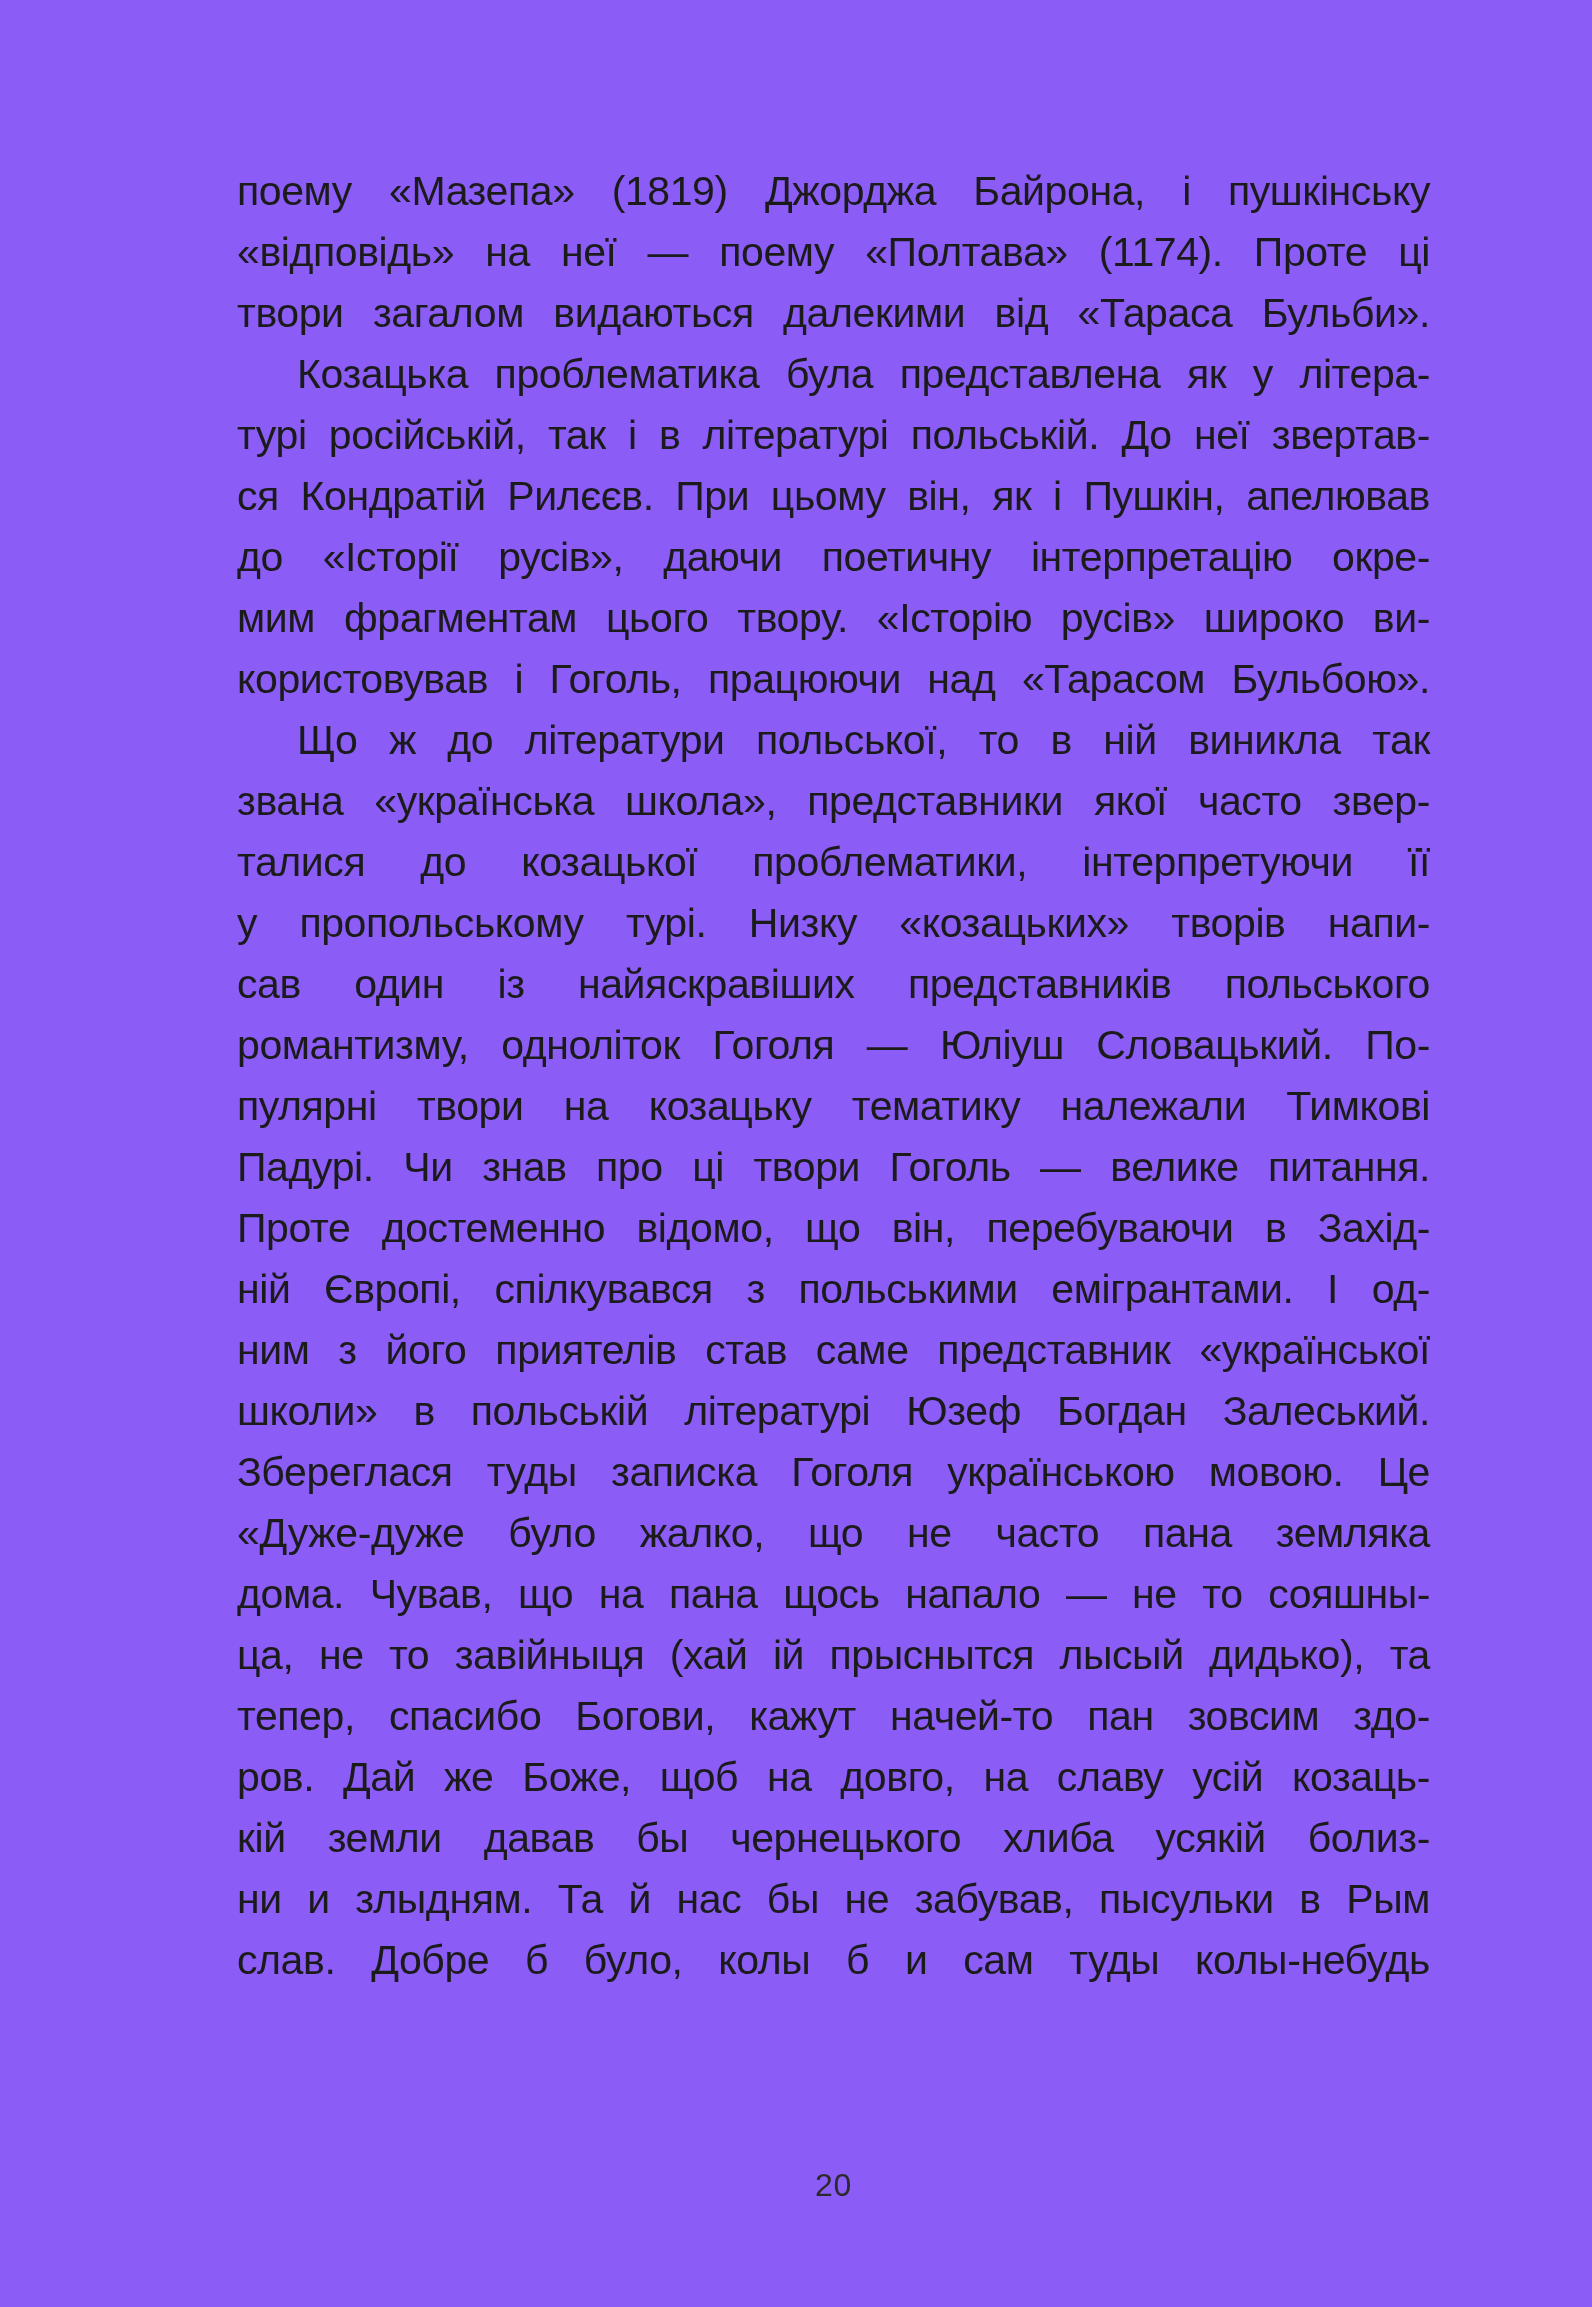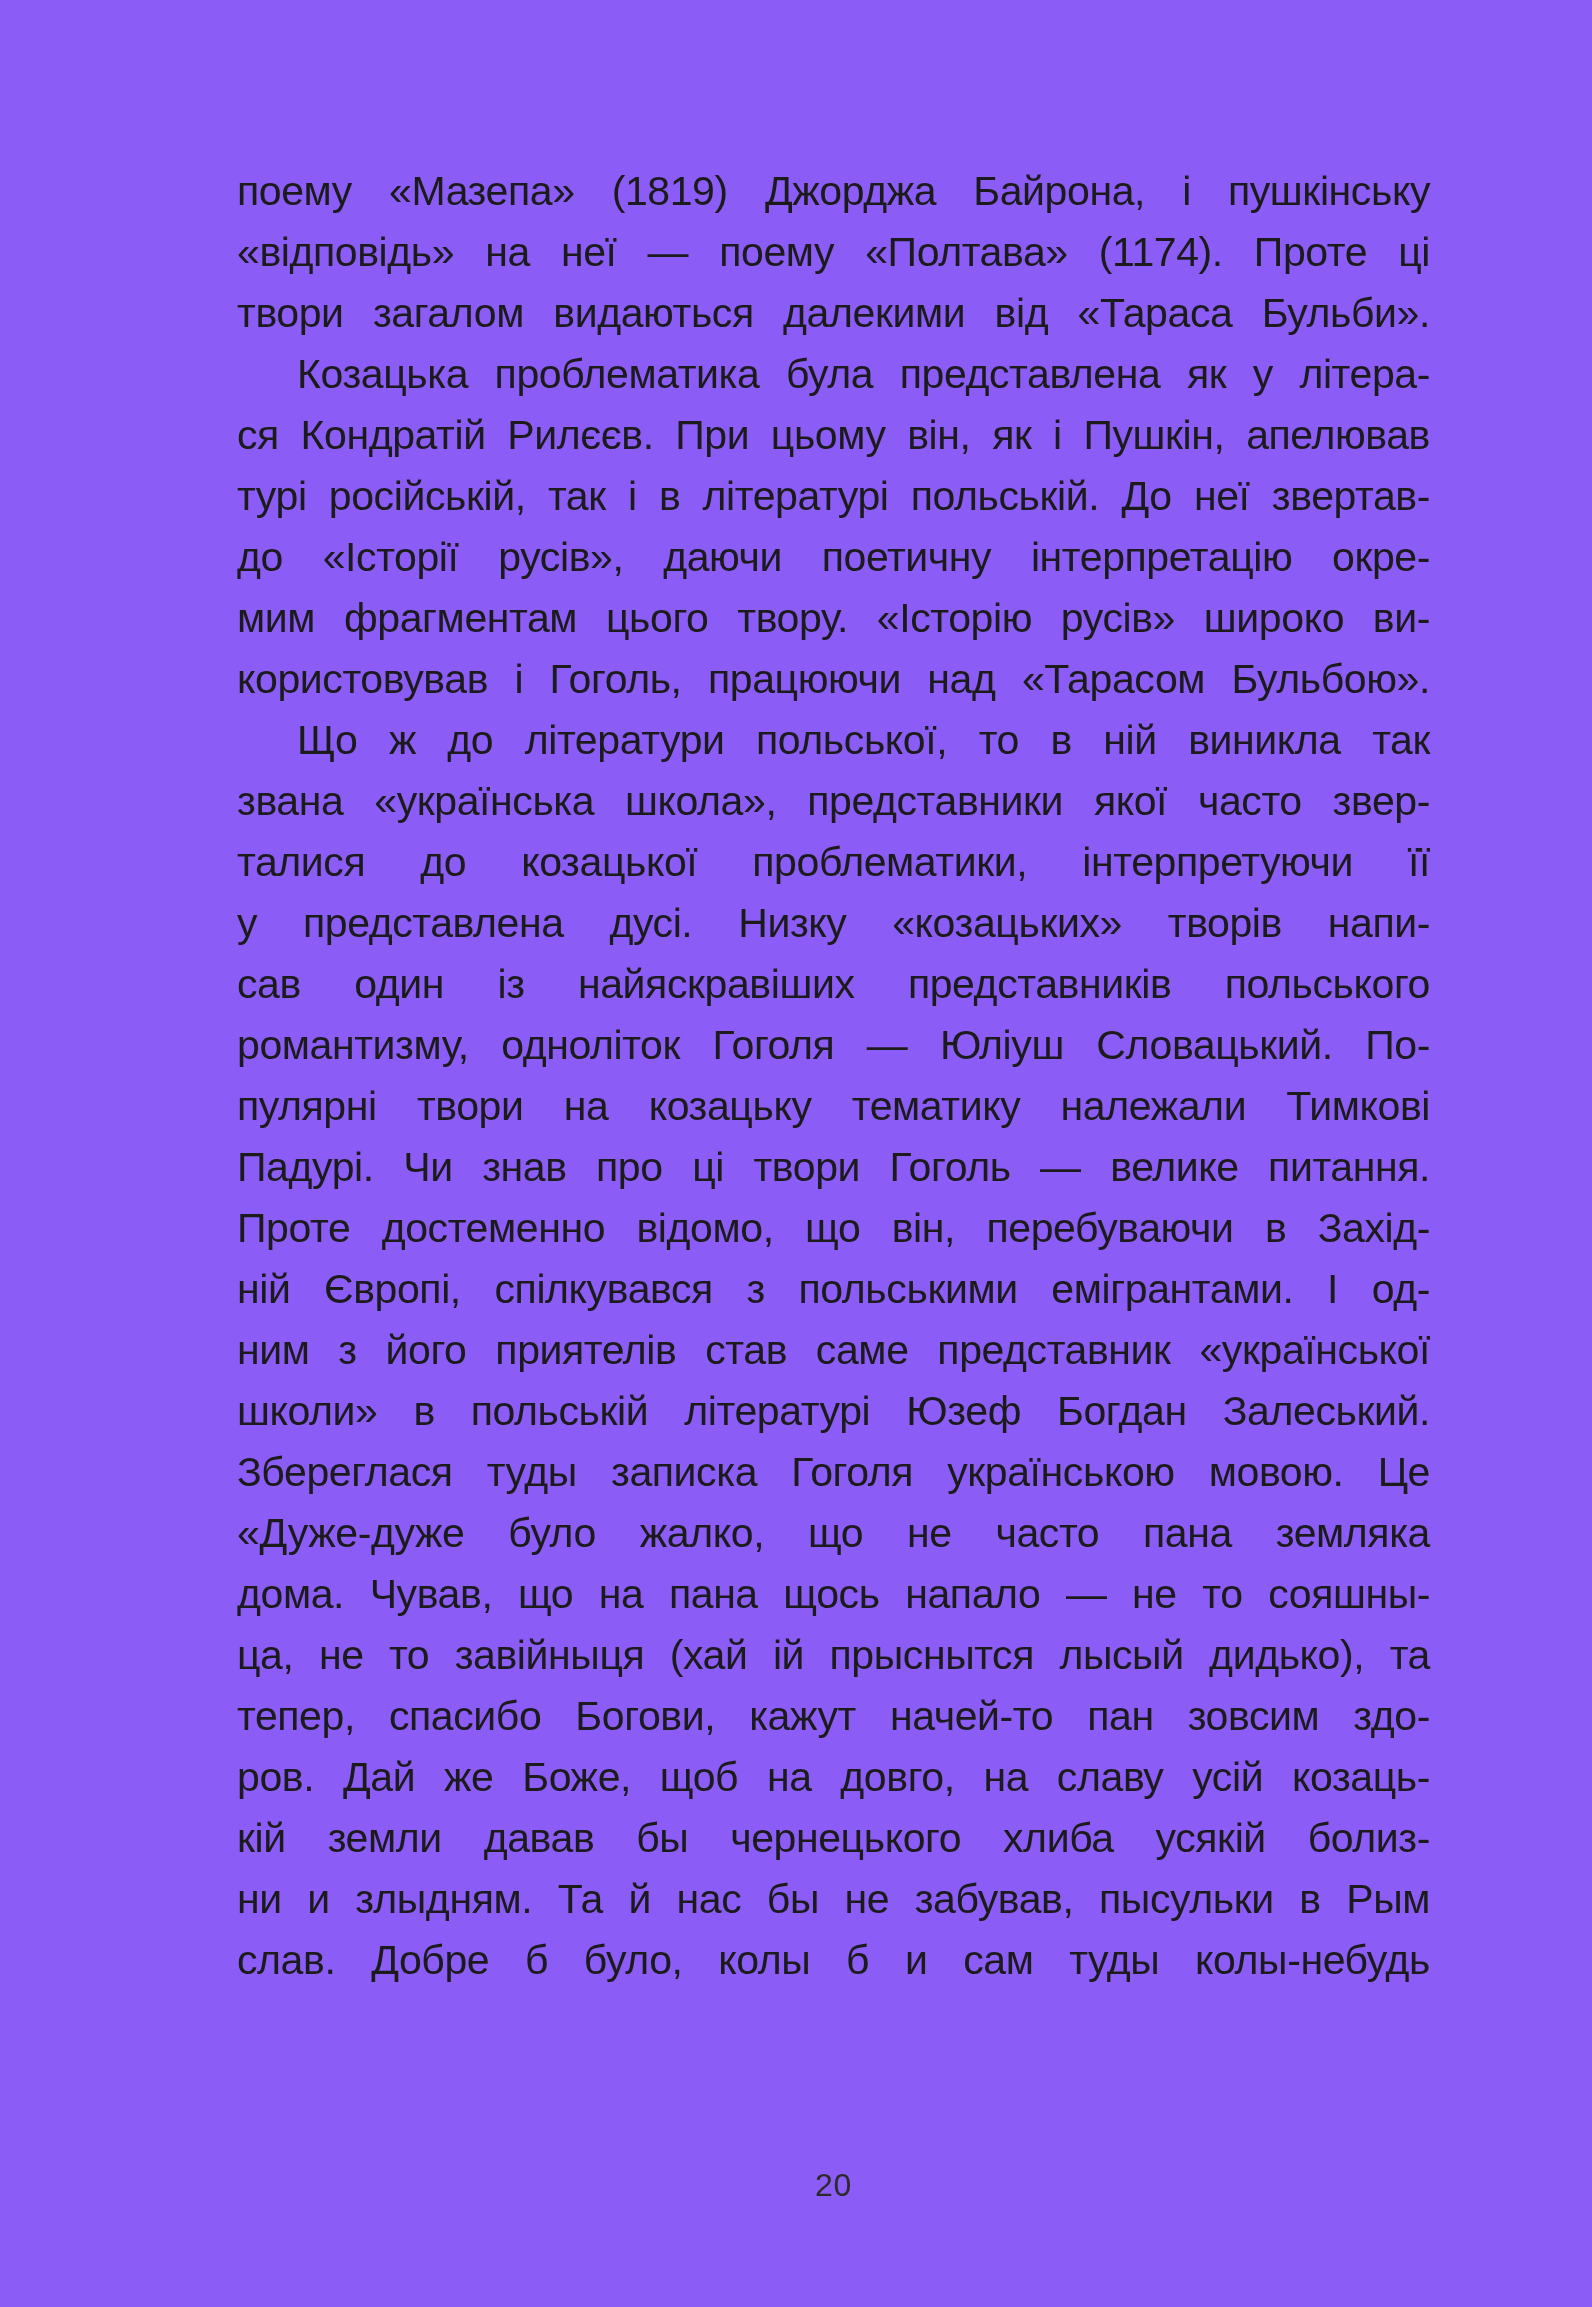--- a/index.html
+++ b/index.html
@@ -47,29 +47,29 @@
 </style>
 </head>
 <body>
 
 <div class="page">
   <div class="text-block">
       <div class="line">поему «Мазепа» (1819) Джорджа Байрона, і пушкінську</div>
       <div class="line">«відповідь» на неї — поему «Полтава» (1174). Проте ці</div>
       <div class="line">твори загалом видаються далекими від «Тараса Бульби».</div>
       <div class="line indent">Козацька проблематика була представлена як у літера-</div>
+      <div class="line">турі російській, так і в літературі польській. До неї звертав-</div>
       <div class="line">ся Кондратій Рилєєв. При цьому він, як і Пушкін, апелював</div>
-      <div class="line">турі російській, так і в літературі польській. До неї звертав-</div>
       <div class="line">до «Історії русів», даючи поетичну інтерпретацію окре-</div>
       <div class="line">мим фрагментам цього твору. «Історію русів» широко ви-</div>
       <div class="line">користовував і Гоголь, працюючи над «Тарасом Бульбою».</div>
       <div class="line indent">Що ж до літератури польської, то в ній виникла так</div>
       <div class="line">звана «українська школа», представники якої часто звер-</div>
       <div class="line">талися до козацької проблематики, інтерпретуючи її</div>
-      <div class="line">у представлена дусі. Низку «козацьких» творів напи-</div>
+      <div class="line">у пропольському турі. Низку «козацьких» творів напи-</div>
       <div class="line">сав один із найяскравіших представників польського</div>
       <div class="line">романтизму, одноліток Гоголя — Юліуш Словацький. По-</div>
       <div class="line">пулярні твори на козацьку тематику належали Тимкові</div>
       <div class="line">Падурі. Чи знав про ці твори Гоголь — велике питання.</div>
       <div class="line">Проте достеменно відомо, що він, перебуваючи в Захід-</div>
       <div class="line">ній Європі, спілкувався з польськими емігрантами. І од-</div>
       <div class="line">ним з його приятелів став саме представник «української</div>
       <div class="line">школи» в польській літературі Юзеф Богдан Залеський.</div>
       <div class="line">Збереглася туды записка Гоголя українською мовою. Це</div>
       <div class="line">«Дуже-дуже було жалко, що не часто пана земляка</div>

